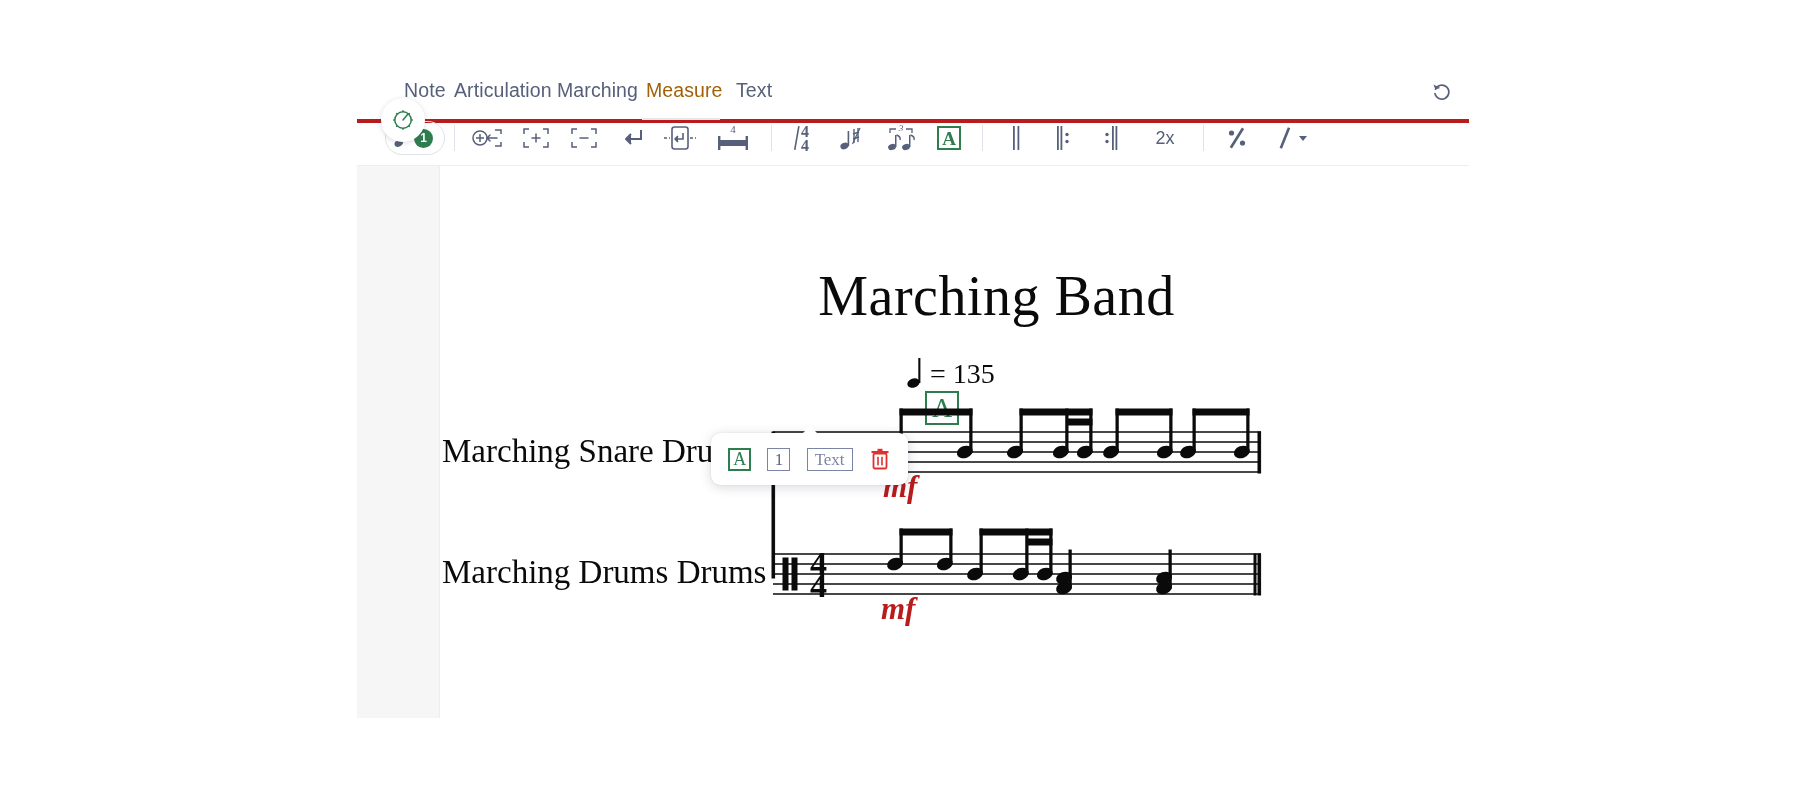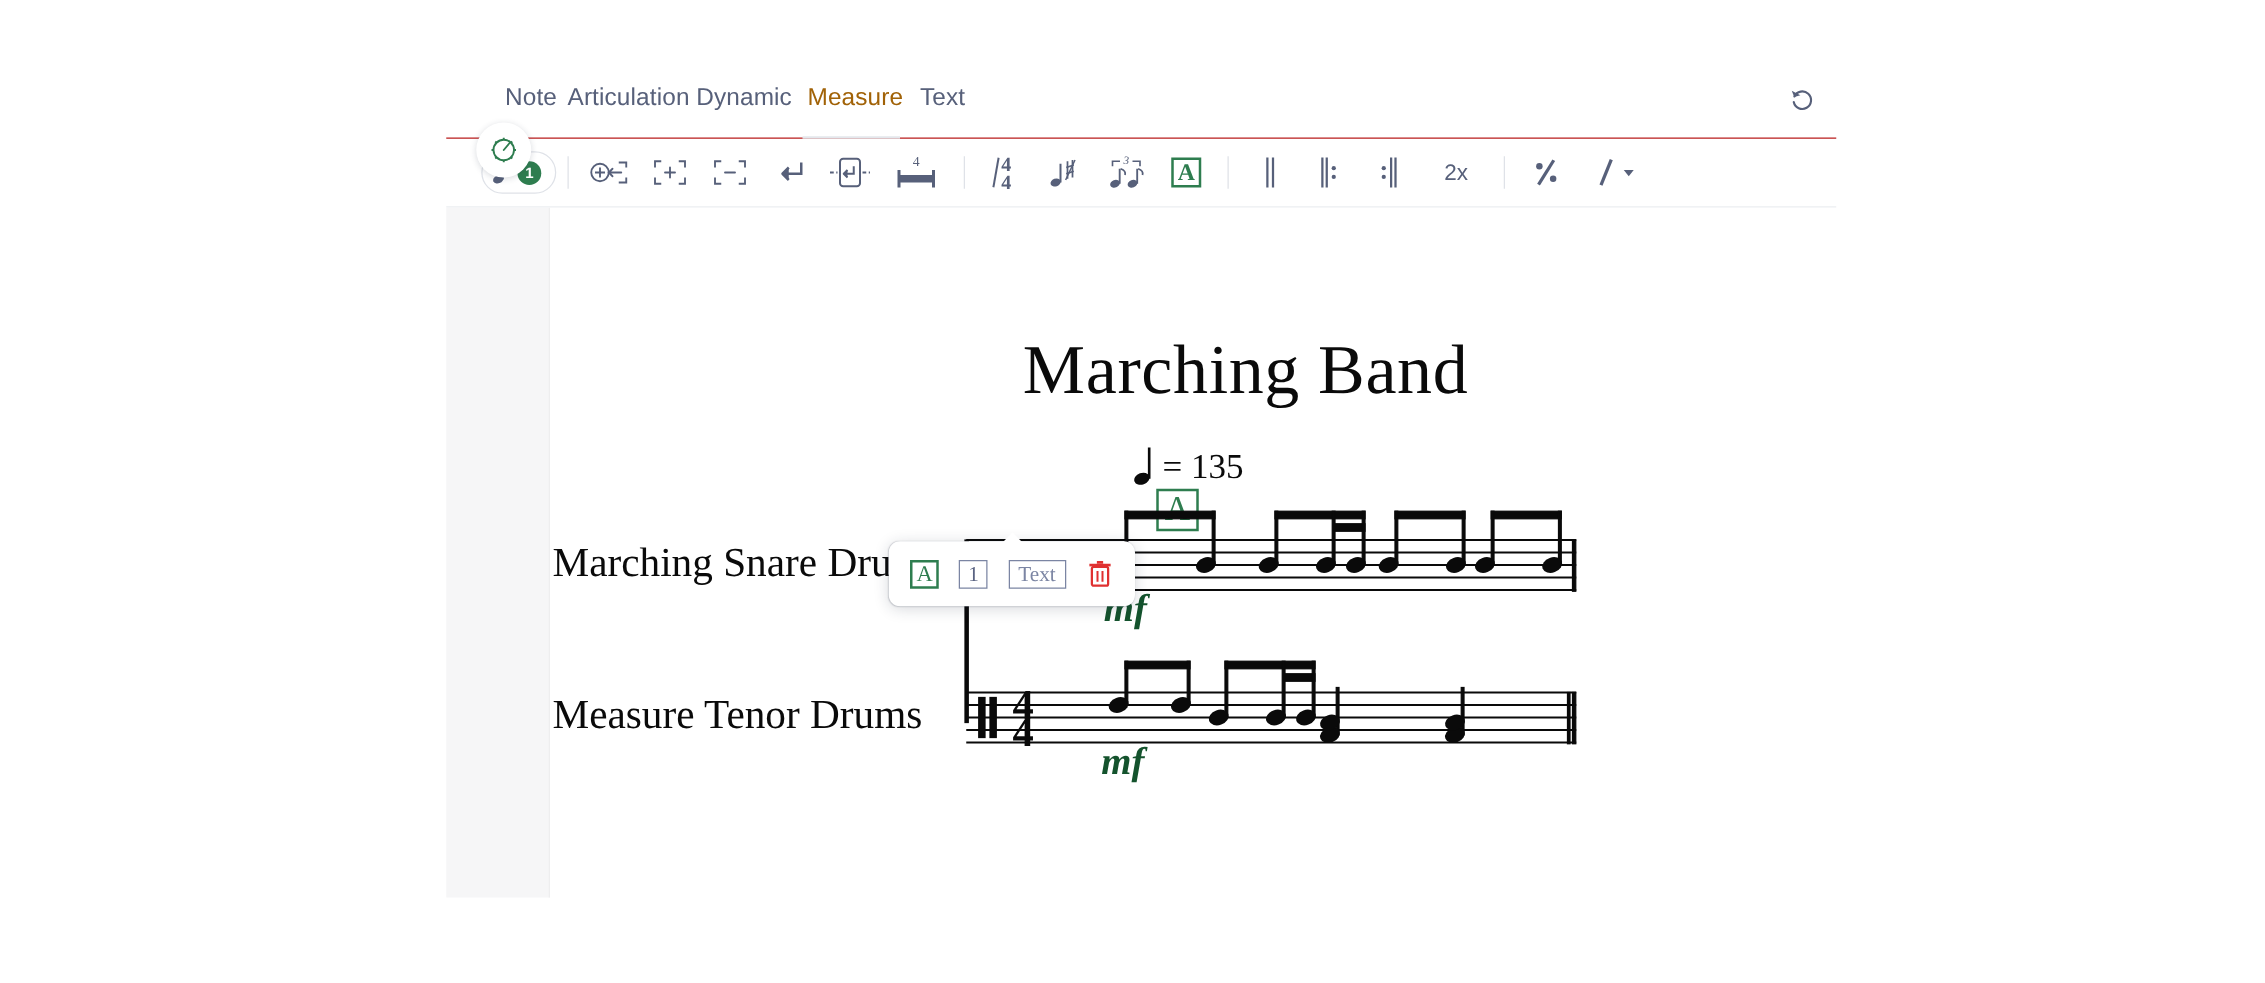--- a/index.html
+++ b/index.html
@@ -18,23 +18,23 @@
   
   .editor-panel {
     position: absolute;
     left: 357px; top: 55px;
     width: 1112px; height: 111px;
     background: #ffffff;
   }
 
   .tabbar {
     position: absolute;
-    left: 0; top: 0;
+    left: 0; top: 12px;
     width: 1112px; height: 56px;
-    border-bottom: 1px solid #b91c1c;
+    border-bottom: 4px solid #b91c1c;
     text-decoration: underline;
   }
   .tab {
     position: absolute;
     top: 12px;
     font-size: 19.5px;
     color: #57607a;
     letter-spacing: .1px;
     white-space: nowrap;
     cursor: pointer;
@@ -193,21 +193,21 @@
   }
   .instr-snare { left: 2px; top: 267px; }
   .instr-tenor { left: 2px; top: 388px; }
 
   .dyn {
     position: absolute;
     font-family: "Liberation Serif", serif;
     font-style: italic;
     font-weight: bold;
     font-size: 31px;
-    color: #14532d;
+    color: #b91c1c;
   }
   .dyn-1 { left: 443px; top: 303px; }
   .dyn-2 { left: 441px; top: 425px; }
 
   svg { display: block; }
 
   
   .popup {
     position: absolute;
     left: 711px; top: 433px;
@@ -274,21 +274,21 @@
           <ellipse cx="6.5" cy="27" rx="6.3" ry="4.6" fill="#0a0a0a" transform="rotate(-20 6.5 27)"></ellipse>
           <rect x="11.3" y="2" width="2.1" height="25" fill="#0a0a0a"></rect>
         </svg>
       </span>
       <span class="val">= 135</span>
     </div>
 
     <div class="rehearsal-A">A</div>
 
     <div class="instr-label instr-snare">Marching Snare Drum</div>
-    <div class="instr-label instr-tenor">Measure Tenor Drums</div>
+    <div class="instr-label instr-tenor">Marching Drums Drums</div>
 
     <div class="dyn dyn-1">mf</div>
     <div class="dyn dyn-2">mf</div>
 
     <svg width="1029" height="552" viewBox="0 0 1029 552" style="position:absolute; left:0; top:0;">
       <g stroke="#0a0a0a" fill="#0a0a0a">
 
         <g stroke-width="1.6">
           <line x1="333" y1="266" x2="821" y2="266"></line>
           <line x1="333" y1="276" x2="821" y2="276"></line>
@@ -384,21 +384,21 @@
         <rect x="11.2" y="8.8" width="1.6" height="8.6" fill="#e03131"></rect>
       </svg>
     </div>
   </div>
 
   <div class="editor-panel">
 
     <div class="tabbar">
       <div class="tab" style="left:47px;">Note</div>
       <div class="tab" style="left:97px;">Articulation</div>
-      <div class="tab" style="left:200px;">Dynamic</div>
+      <div class="tab" style="left:200px;">Marching</div>
       <div class="tab active" style="left:289px;">Measure</div>
       <div class="tab" style="left:379px;">Text</div>
       <div class="tab-underline" style="left:285px; width:78px;"></div>
 
       <div class="undo-btn">
         <svg width="24" height="24" viewBox="0 0 24 24" fill="none" stroke="#57607a" stroke-width="1.7" stroke-linecap="round">
           <path d="M5.5 9.2 A7 7 0 1 1 5.0 13.6"></path>
           <path d="M3.4 4.6 L5.4 9.6 L10.3 8.1" fill="#57607a" stroke="none"></path>
         </svg>
       </div>

